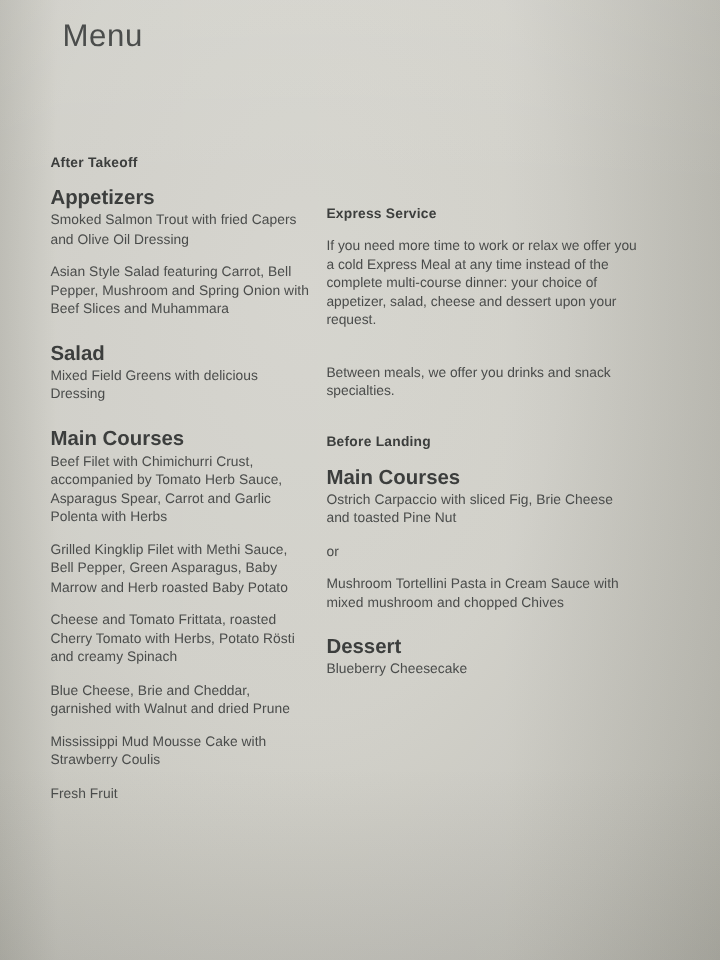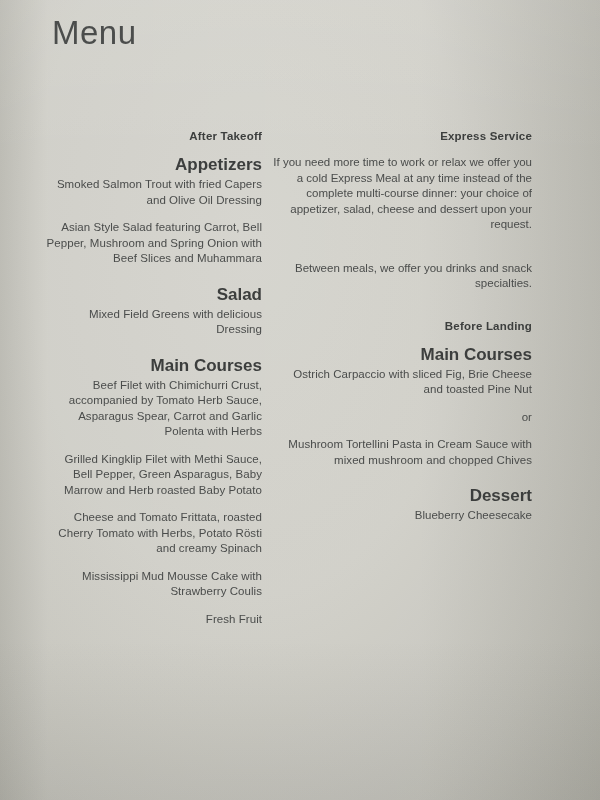--- a/index.html
+++ b/index.html
@@ -38,50 +38,50 @@
     pointer-events: none;
   }
   .content {
     position: relative;
     z-index: 2;
   }
   #doc-title {
     position: absolute;
     left: 52px;
     top: 14px;
-    font-size: 33px;
+    font-size: 26px;
     letter-spacing: 0.5px;
     color: #4b4d4c;
     font-weight: 400;
   }
   .columns {
     position: absolute;
     left: 0;
     top: 130px;
     width: 600px;
     display: flex;
     align-items: flex-start;
-    text-align: right;
   }
   .col {
     box-sizing: border-box;
   }
   .col-left {
     width: 272px;
     padding-left: 42px;
     padding-right: 10px;
   }
   .col-right {
     width: 290px;
     padding-left: 272px;
     margin-left: -272px;
     padding-right: 20px;
   }
   .col-right-inner {
     width: 260px;
+    margin-top: 43px;
   }
   .section-heading {
     font-size: 11.5px;
     font-weight: bold;
     color: #3c3e3d;
     margin-bottom: 3px;
     letter-spacing: 0.2px;
   }
   .item {
     font-size: 11.5px;
@@ -133,20 +133,21 @@
         <div class="item">Asian Style Salad featuring Carrot, Bell Pepper, Mushroom and Spring Onion with Beef Slices and Muhammara</div>
 
         <div class="sub-heading">Salad</div>
         <div class="item">Mixed Field Greens with delicious Dressing</div>
 
         <div class="sub-heading">Main Courses</div>
         <div class="item">Beef Filet with Chimichurri Crust, accompanied by Tomato Herb Sauce, Asparagus Spear, Carrot and Garlic Polenta with Herbs</div>
         <div class="item">Grilled Kingklip Filet with Methi Sauce, Bell Pepper, Green Asparagus, Baby Marrow and Herb roasted Baby Potato</div>
         <div class="item">Cheese and Tomato Frittata, roasted Cherry Tomato with Herbs, Potato Rösti and creamy Spinach</div>
 
+        <div class="item">Blue Cheese, Brie and Cheddar, garnished with Walnut and dried Prune</div>
         <div class="item">Mississippi Mud Mousse Cake with Strawberry Coulis</div>
         <div class="item">Fresh Fruit</div>
 
       </div>
 
       <div class="col col-right">
         <div class="col-right-inner">
 
           <div class="section-heading">Express Service</div>
           <div class="gap-md"></div>

